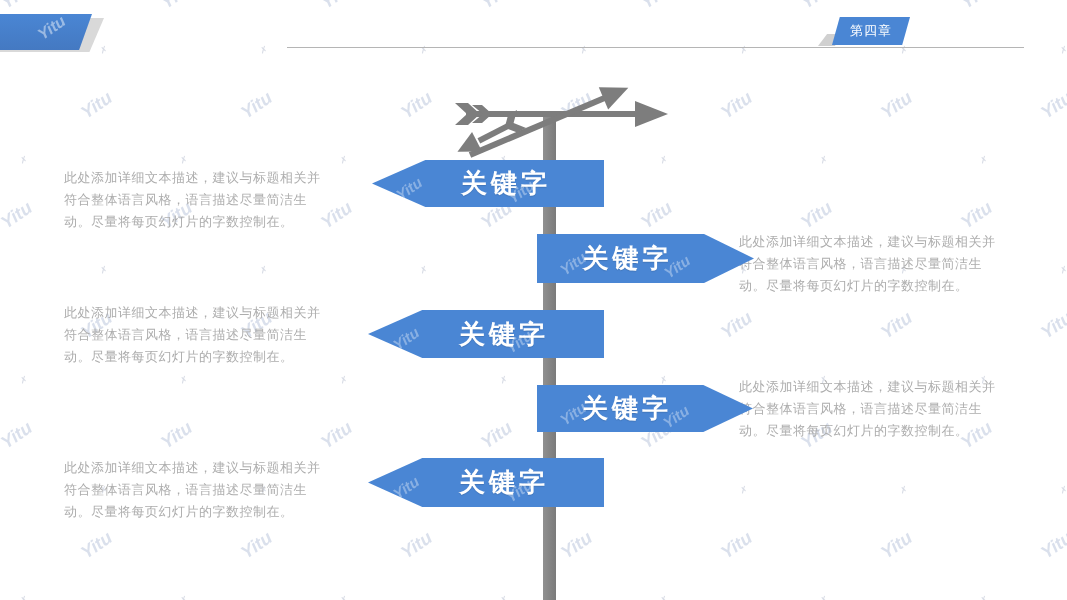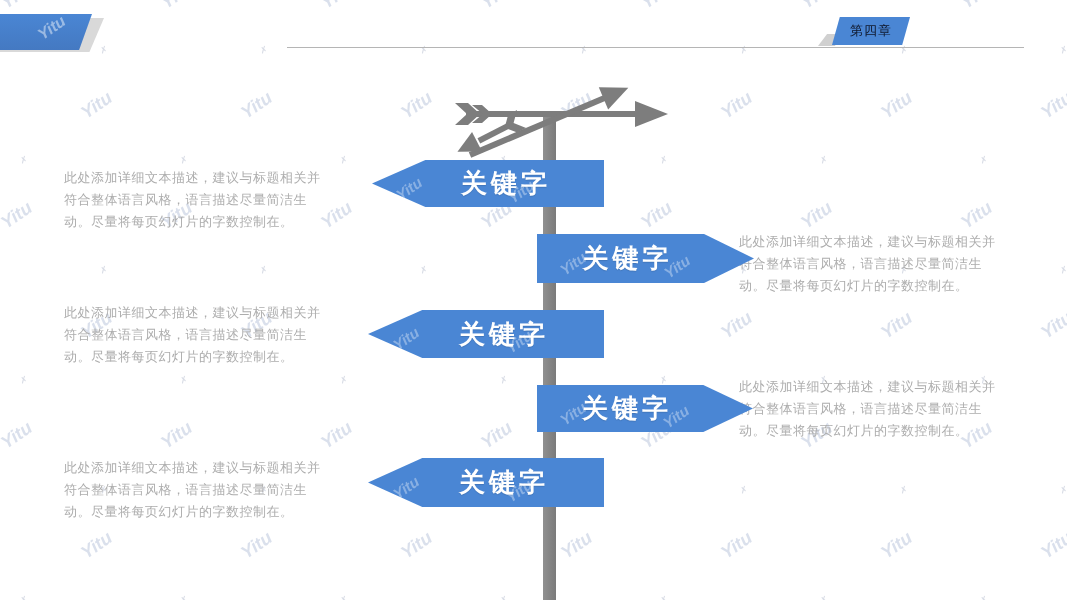--- a/index.html
+++ b/index.html
@@ -35,21 +35,21 @@
     position:absolute;left:287px;top:47px;width:737px;height:1px;background:#b5b5b5;z-index:1;
   }
   .tab-shadow{
     position:absolute;left:818px;top:34px;width:26px;height:12px;background:#d0d0d0;z-index:1;
     clip-path:polygon(35% 0,100% 0,65% 100%,0 100%);
   }
   .tab{
     position:absolute;top:17px;height:28px;z-index:2;display:flex;align-items:center;justify-content:center;
     font-size:13px;letter-spacing:1px;clip-path:polygon(10% 0,100% 0,90% 100%,0 100%);
   }
-  .tab.active{left:832px;width:78px;background:var(--accent-blue);color:#0f172a;justify-content:center;}
+  .tab.active{left:832px;width:78px;background:var(--accent-blue);color:#ffffff;justify-content:center;}
   .tab.inactive{left:904px;width:93px;background:#dadada;color:#a0a0a0;}
   
   .pole{
     position:absolute;left:543px;top:112px;width:13px;height:488px;z-index:1;
     background:linear-gradient(to right,#909090,#7a7a7a);
   }
   .vane{position:absolute;left:430px;top:80px;z-index:2;}
   .sign{
     position:absolute;z-index:3;display:flex;align-items:center;justify-content:center;
     background:var(--accent-blue);color:#ffffff;overflow:hidden;

